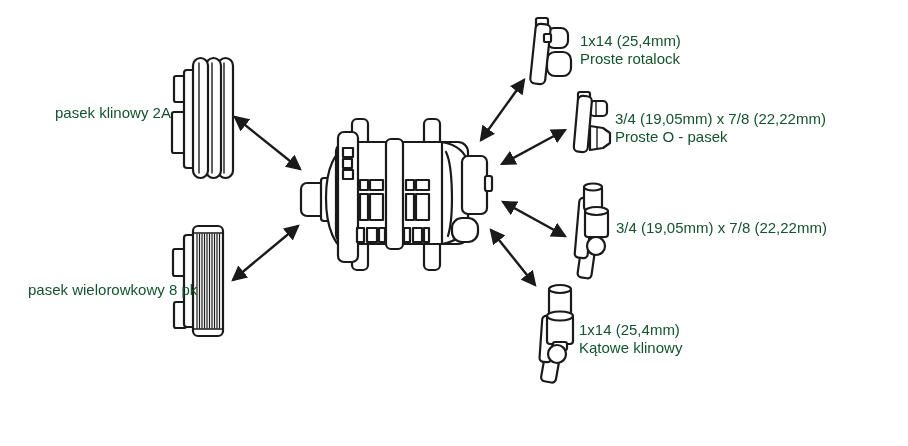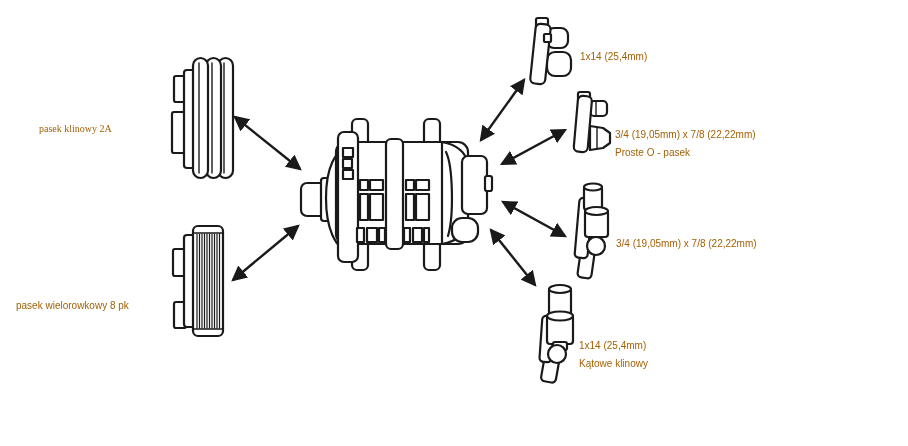--- a/index.html
+++ b/index.html
@@ -6,28 +6,27 @@
   .canvas{
     position:relative;
     width:908px;height:446px;
     background:#ffffff;
     font-family:"Liberation Sans", sans-serif;
     overflow:hidden;
   }
   .art{position:absolute;left:0;top:0;}
   .label{
     position:absolute;
-    font-size:10px;line-height:18px;
-    color:#a16207;
+    font-size:15px;line-height:18px;
+    color:#14532d;
     white-space:nowrap;
-    margin-top:16px;
   }
   .label span{display:block;}
-  #lbl-pulley-v{left:39px;top:104px;font-family:Liberation Serif, serif;}
-  #lbl-pulley-poly{left:16px;top:281px;}
+  #lbl-pulley-v{left:55px;top:104px;}
+  #lbl-pulley-poly{left:28px;top:281px;}
   #lbl-f1{left:580px;top:32px;}
   #lbl-f2{left:615px;top:110px;}
   #lbl-f3{left:616px;top:219px;}
   #lbl-f4{left:579px;top:321px;}
 </style>
 </head>
 <body>
 
 <div class="canvas">
 
@@ -177,20 +176,21 @@
       <line x1="491" y1="230" x2="535" y2="285" marker-start="url(#ah)" marker-end="url(#ah)"></line>
     </g>
   </svg>
 
   <div class="label" id="lbl-pulley-v">pasek klinowy 2A</div>
 
   <div class="label" id="lbl-pulley-poly">pasek wielorowkowy 8 pk</div>
 
   <div class="label" id="lbl-f1">
     <span>1x14 (25,4mm)</span>
+    <span>Proste rotalock</span>
   </div>
 
   <div class="label" id="lbl-f2">
     <span>3/4 (19,05mm) x 7/8 (22,22mm)</span>
     <span>Proste O - pasek</span>
   </div>
 
   <div class="label" id="lbl-f3">
     <span>3/4 (19,05mm) x 7/8 (22,22mm)</span>
   </div>

